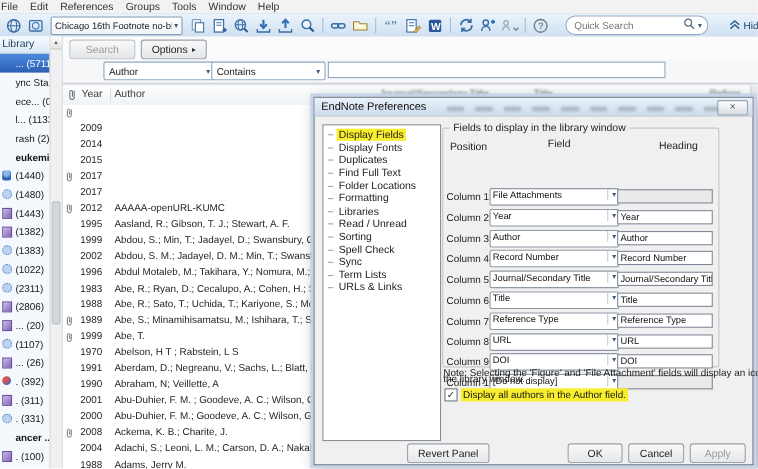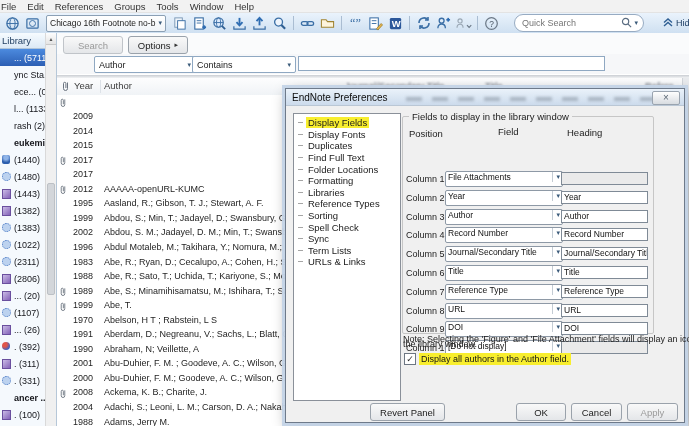--- a/index.html
+++ b/index.html
@@ -92,21 +92,21 @@
   .cat-box{position:absolute;left:7px;top:24px;width:106px;height:283px;background:#fff;border:1px solid #8a9099;overflow:hidden;padding-top:3px}
   .cat{height:11.6px;display:flex;align-items:center;padding-left:4px;font-size:9.5px;color:#1a1a1a;white-space:nowrap}
   .cat::before{content:"";width:5px;height:1px;background:#a5a5a5;margin-right:3px;flex:none}
   .cat-lbl{padding:0 2px}
   .cat-sel{background:#f8ee2e}
   .grp-box{position:absolute;left:116px;top:27px;width:250px;height:216px;border:1px solid #c6c6c6;border-radius:2px}
   .grp-title{position:absolute;left:6px;top:-6px;background:#f0f0f0;padding:0 3px;font-size:9.5px;color:#222}
   .col-hdr{position:absolute;font-size:9.5px;color:#222}
   .col-hdr.h-pos{left:6px;top:11px}
   .col-hdr.h-field{left:95px;top:9px}
-  .col-hdr.h-head{left:164px;top:10px}
+  .col-hdr.h-head{left:196px;top:10px}
   .frow{position:absolute;left:0;height:15px;width:100%}
   .frow .pos{position:absolute;left:3px;top:3px;font-size:9px;color:#222}
   .frow .sel-box{position:absolute;left:42px;top:0;width:112px;height:14px;background:#fff;border:1px solid #8e99a6;
        border-radius:2px;display:flex;align-items:flex-start;font-size:8.5px;color:#111;padding:0 2px}
   .frow .sel-box .txt{flex:1;white-space:nowrap;overflow:hidden}
   .frow .sel-box .dd-arrow{border-left:1px solid #c4ccd4;padding-left:3px;height:10px;display:flex;align-items:center}
   .frow .head-inp{position:absolute;left:158px;top:1px;width:81px;height:11px;background:#fff;border:1px solid #7f8a96;
        font-size:8.5px;color:#111;padding:0 2px;white-space:nowrap;overflow:hidden}
   .frow .head-inp.dis{background:#eaeaea;color:#777}
   .note{position:absolute;left:117px;font-size:9px;color:#222;white-space:nowrap}
@@ -607,21 +607,21 @@
       <div class="cat">
         <span class="cat-lbl">Folder Locations</span>
       </div>
       <div class="cat">
         <span class="cat-lbl">Formatting</span>
       </div>
       <div class="cat">
         <span class="cat-lbl">Libraries</span>
       </div>
       <div class="cat">
-        <span class="cat-lbl">Reference Types</span>
+        <span class="cat-lbl">Read / Unread</span>
       </div>
       <div class="cat">
         <span class="cat-lbl">Sorting</span>
       </div>
       <div class="cat">
         <span class="cat-lbl">Spell Check</span>
       </div>
       <div class="cat">
         <span class="cat-lbl">Sync</span>
       </div>

